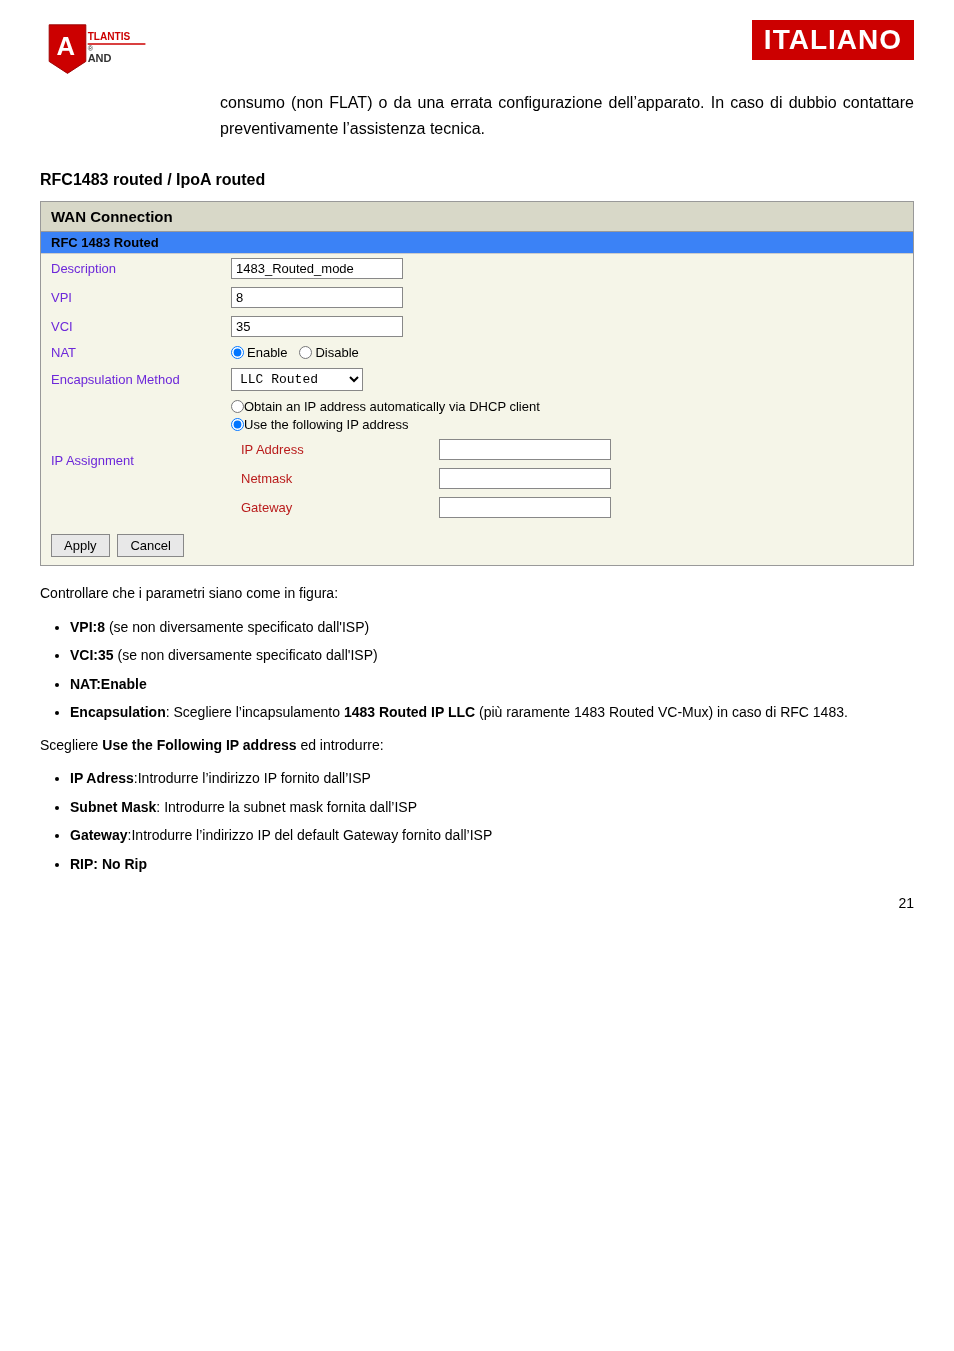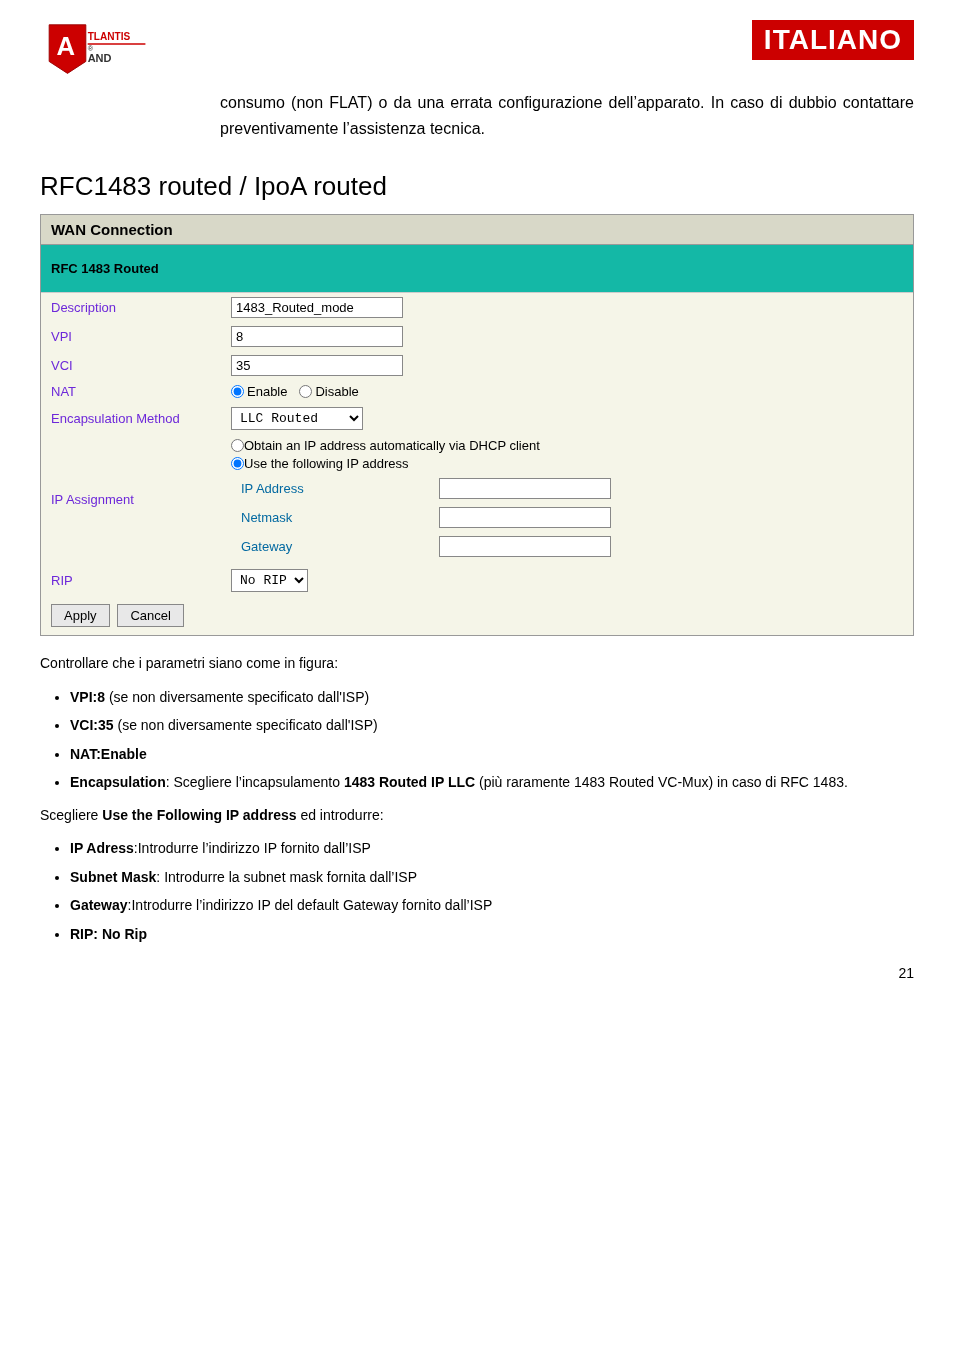--- a/index.html
+++ b/index.html
@@ -41,22 +41,22 @@
 
     .intro-text {
       margin-left: 180px;
       margin-bottom: 30px;
       font-size: 16px;
       line-height: 1.6;
       text-align: justify;
     }
 
     .section-title {
-      font-size: 26px;
-      font-weight: normal;
+      font-size: 16px;
+      font-weight: bold;
       margin-bottom: 12px;
       margin-top: 4px;
     }
 
     
     .wan-box {
       border: 1px solid #999;
       width: 100%;
       margin-bottom: 16px;
       background: #f5f5e8;
@@ -75,24 +75,24 @@
       border-collapse: collapse;
     }
 
     .wan-table tr td {
       padding: 4px 10px;
       vertical-align: middle;
       font-size: 13px;
     }
 
     .wan-table .subheader td {
-      background: #14b8a6;
+      background: #3b82f6;
       font-weight: bold;
       font-size: 13px;
-      padding: 16px 10px;
+      padding: 3px 10px;
       border-bottom: 1px solid #ccc;
     }
 
     .wan-table .label-col {
       width: 180px;
       color: #6d28d9;
     }
 
     .wan-table input[type="text"] {
       border: 1px solid #888;
@@ -129,21 +129,21 @@
     }
 
     .ip-sub-table td {
       padding: 2px 0;
       font-size: 13px;
       vertical-align: middle;
     }
 
     .ip-row-label {
       width: 80px;
-      color: #0369a1;
+      color: #b91c1c;
       margin-top: 40px;
     }
 
     .ip-row-input {
       width: 160px;
     }
 
     .ip-row-input input {
       width: 155px;
       border: 1px solid #888;
@@ -313,30 +313,20 @@
             <td class="ip-row-label">Gateway</td>
             <td class="ip-row-input">
               <input type="text" value="" style="">
             </td>
           </tr>
         </tbody>
             </table>
       </td>
     </tr>
 
-    <tr>
-      <td class="label-col">RIP</td>
-      <td>
-        <select>
-          <option>No RIP</option>
-          <option>RIP 1</option>
-          <option>RIP 2</option>
-        </select>
-      </td>
-    </tr>
   </tbody>
     </table>
 
   <div class="button-row">
     <button class="btn">Apply</button>
     <button class="btn">Cancel</button>
   </div>
 </div>
 
 <p class="content-text">Controllare che i parametri siano come in figura:</p>

